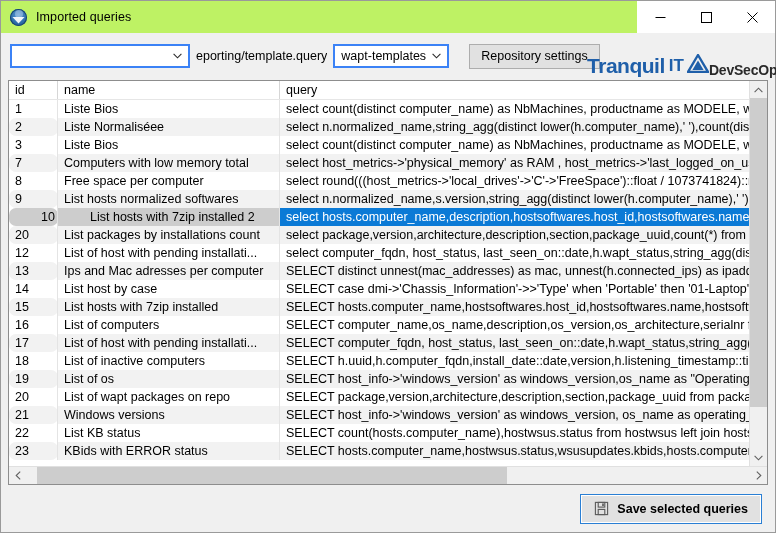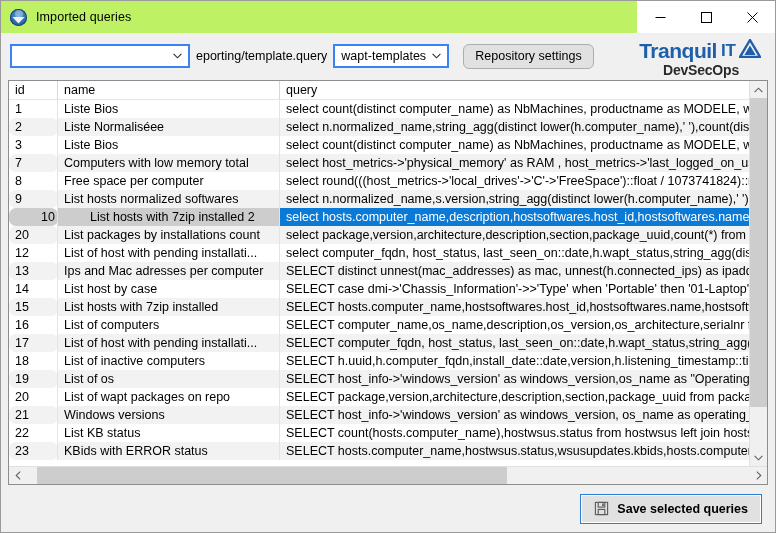--- a/index.html
+++ b/index.html
@@ -66,25 +66,25 @@
   .path-label{
     font-size:12.5px;color:#000;margin-left:6px;white-space:nowrap;
     overflow:hidden;max-width:140px;
   }
   #combo-repo{width:116px;margin-left:6px;}
   .btn{
     box-sizing:border-box;height:25px;background:#e1e1e1;border:1px solid #adadad;
     font-size:12.5px;color:#000;padding:0 11px;display:flex;align-items:center;
     justify-content:center;font-family:"Liberation Sans", sans-serif;
   }
-  #btn-repo-settings{margin-left:14px;border-radius:6px;}
+  #btn-repo-settings{margin-left:20px;}
   
   .logo{
     position:absolute;right:14px;top:6px;width:128px;height:38px;
-    display:flex;flex-direction:column;align-items:flex-end;justify-content:center;
+    display:flex;align-items:flex-end;justify-content:center;
   }
   .logo-main{display:flex;align-items:center;}
   .logo-word{
     font-family:"Liberation Sans", sans-serif;
     font-weight:bold;font-size:21px;color:#1f5fa9;letter-spacing:-.5px;
     line-height:1;
   }
   .logo-it{
     font-weight:bold;font-size:17px;color:#1f5fa9;line-height:1;margin-left:4px;
   }

